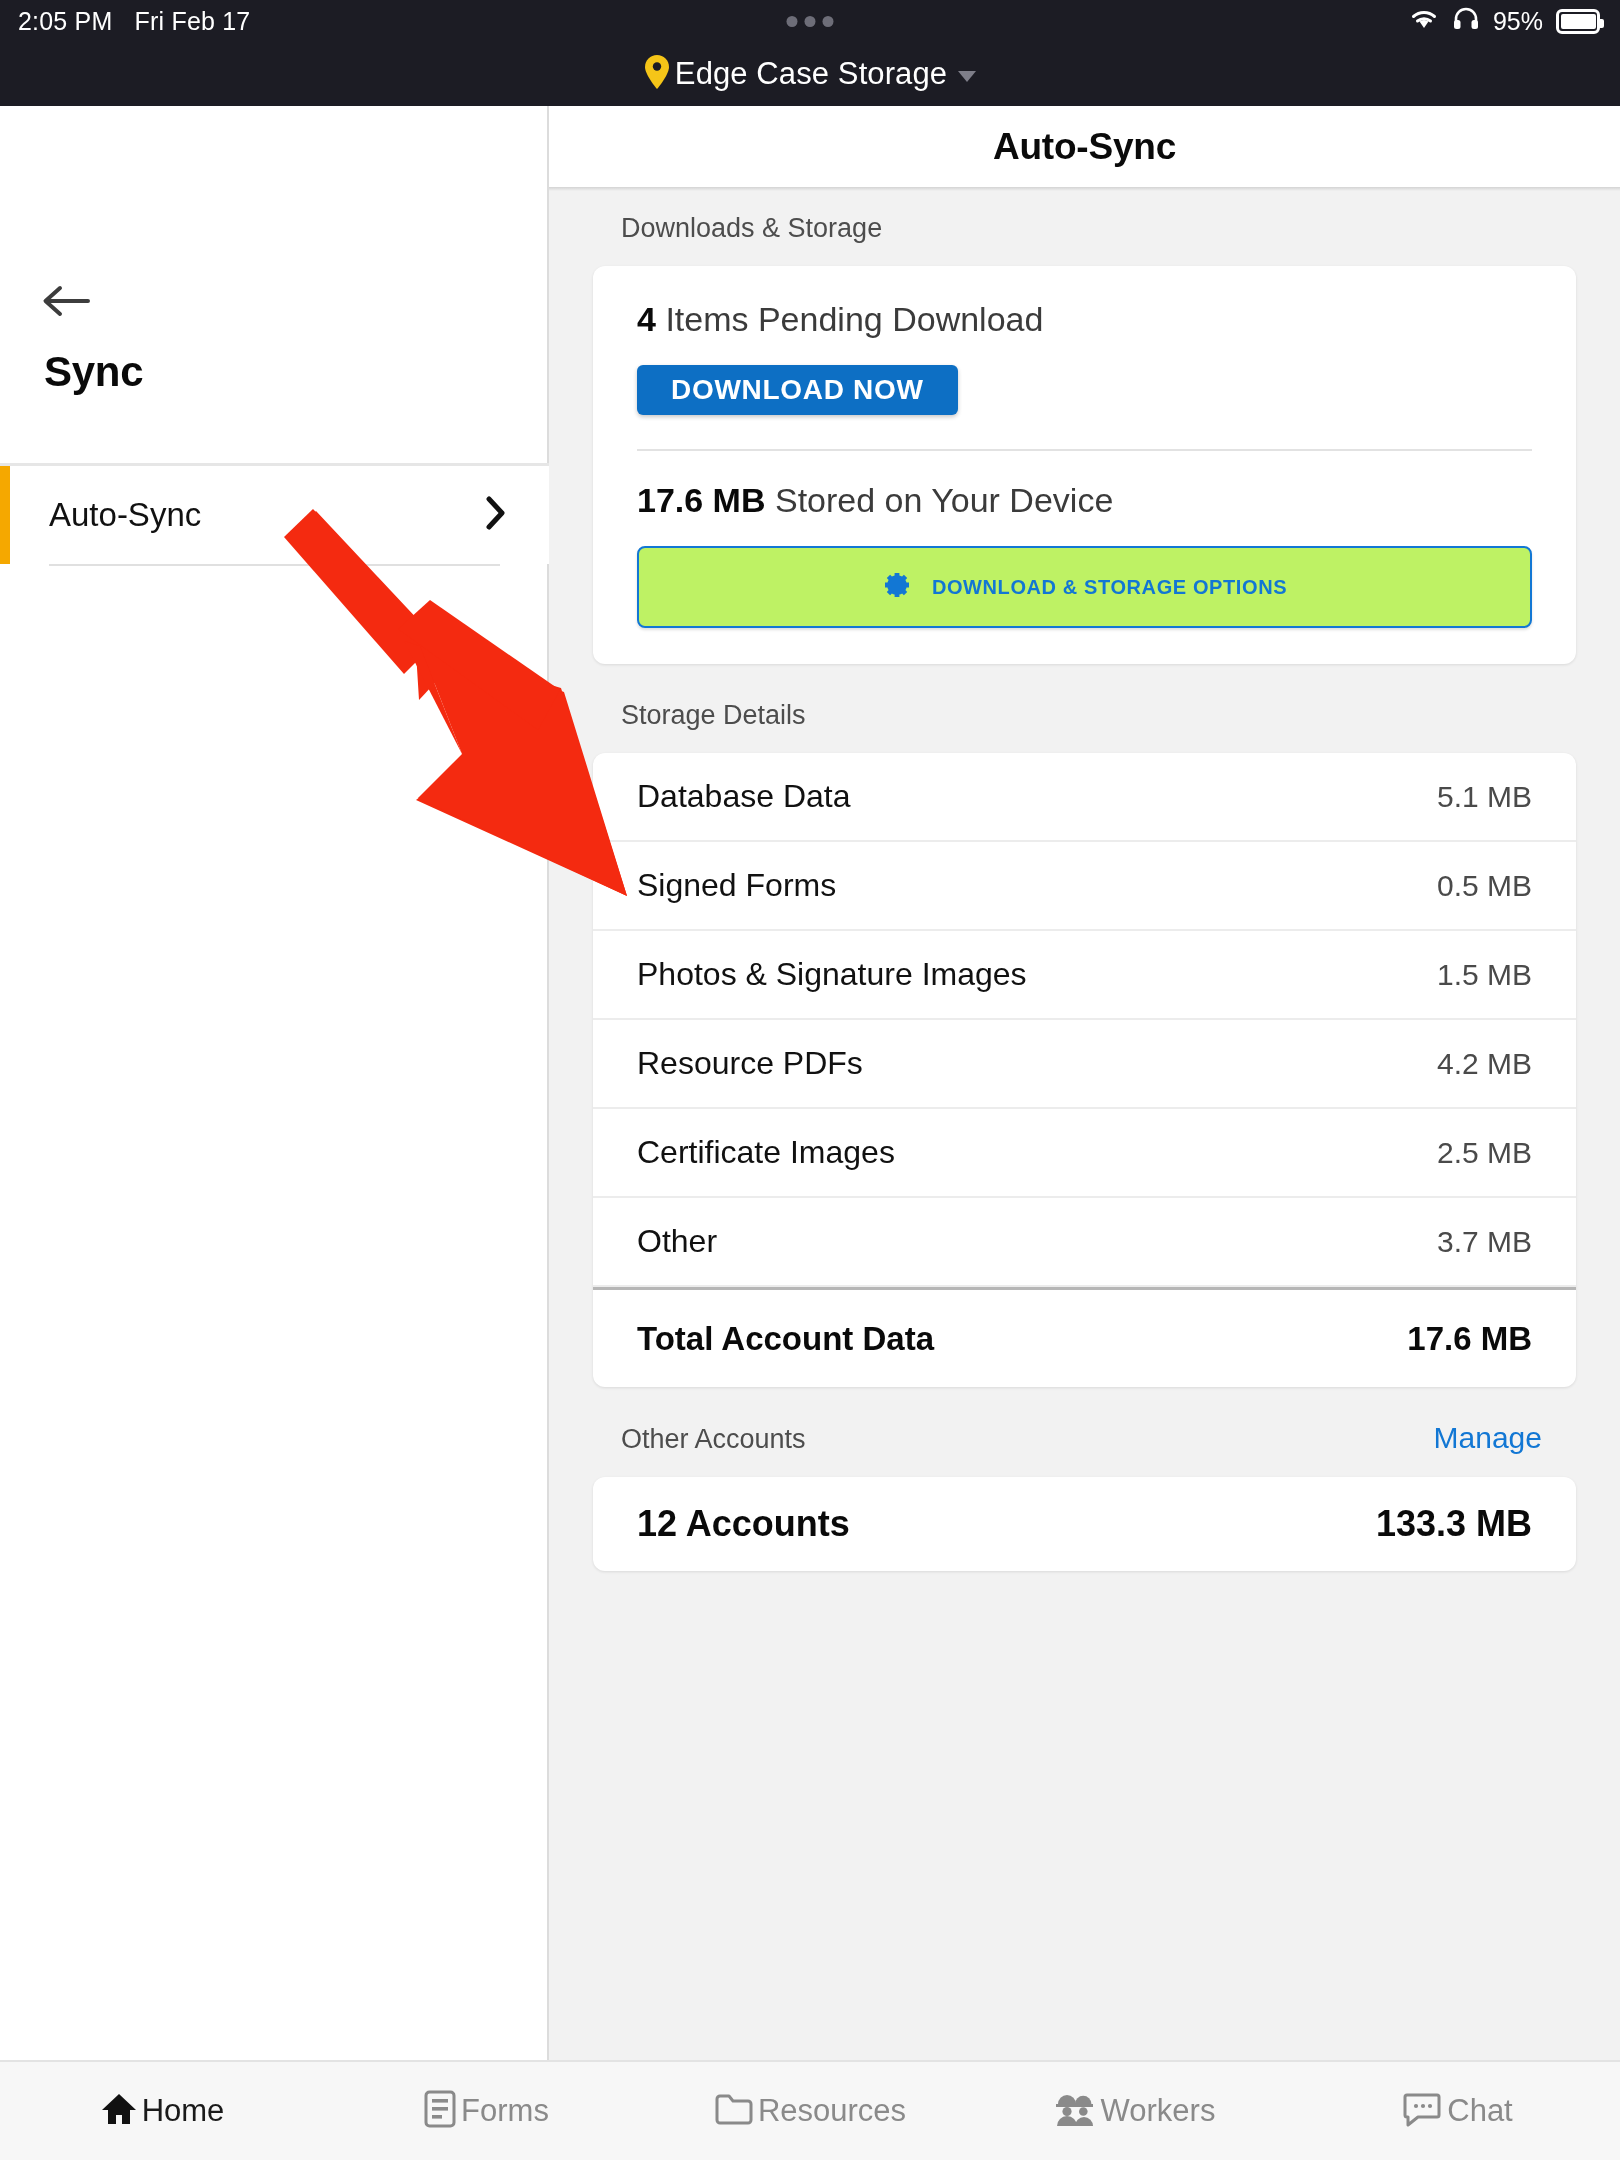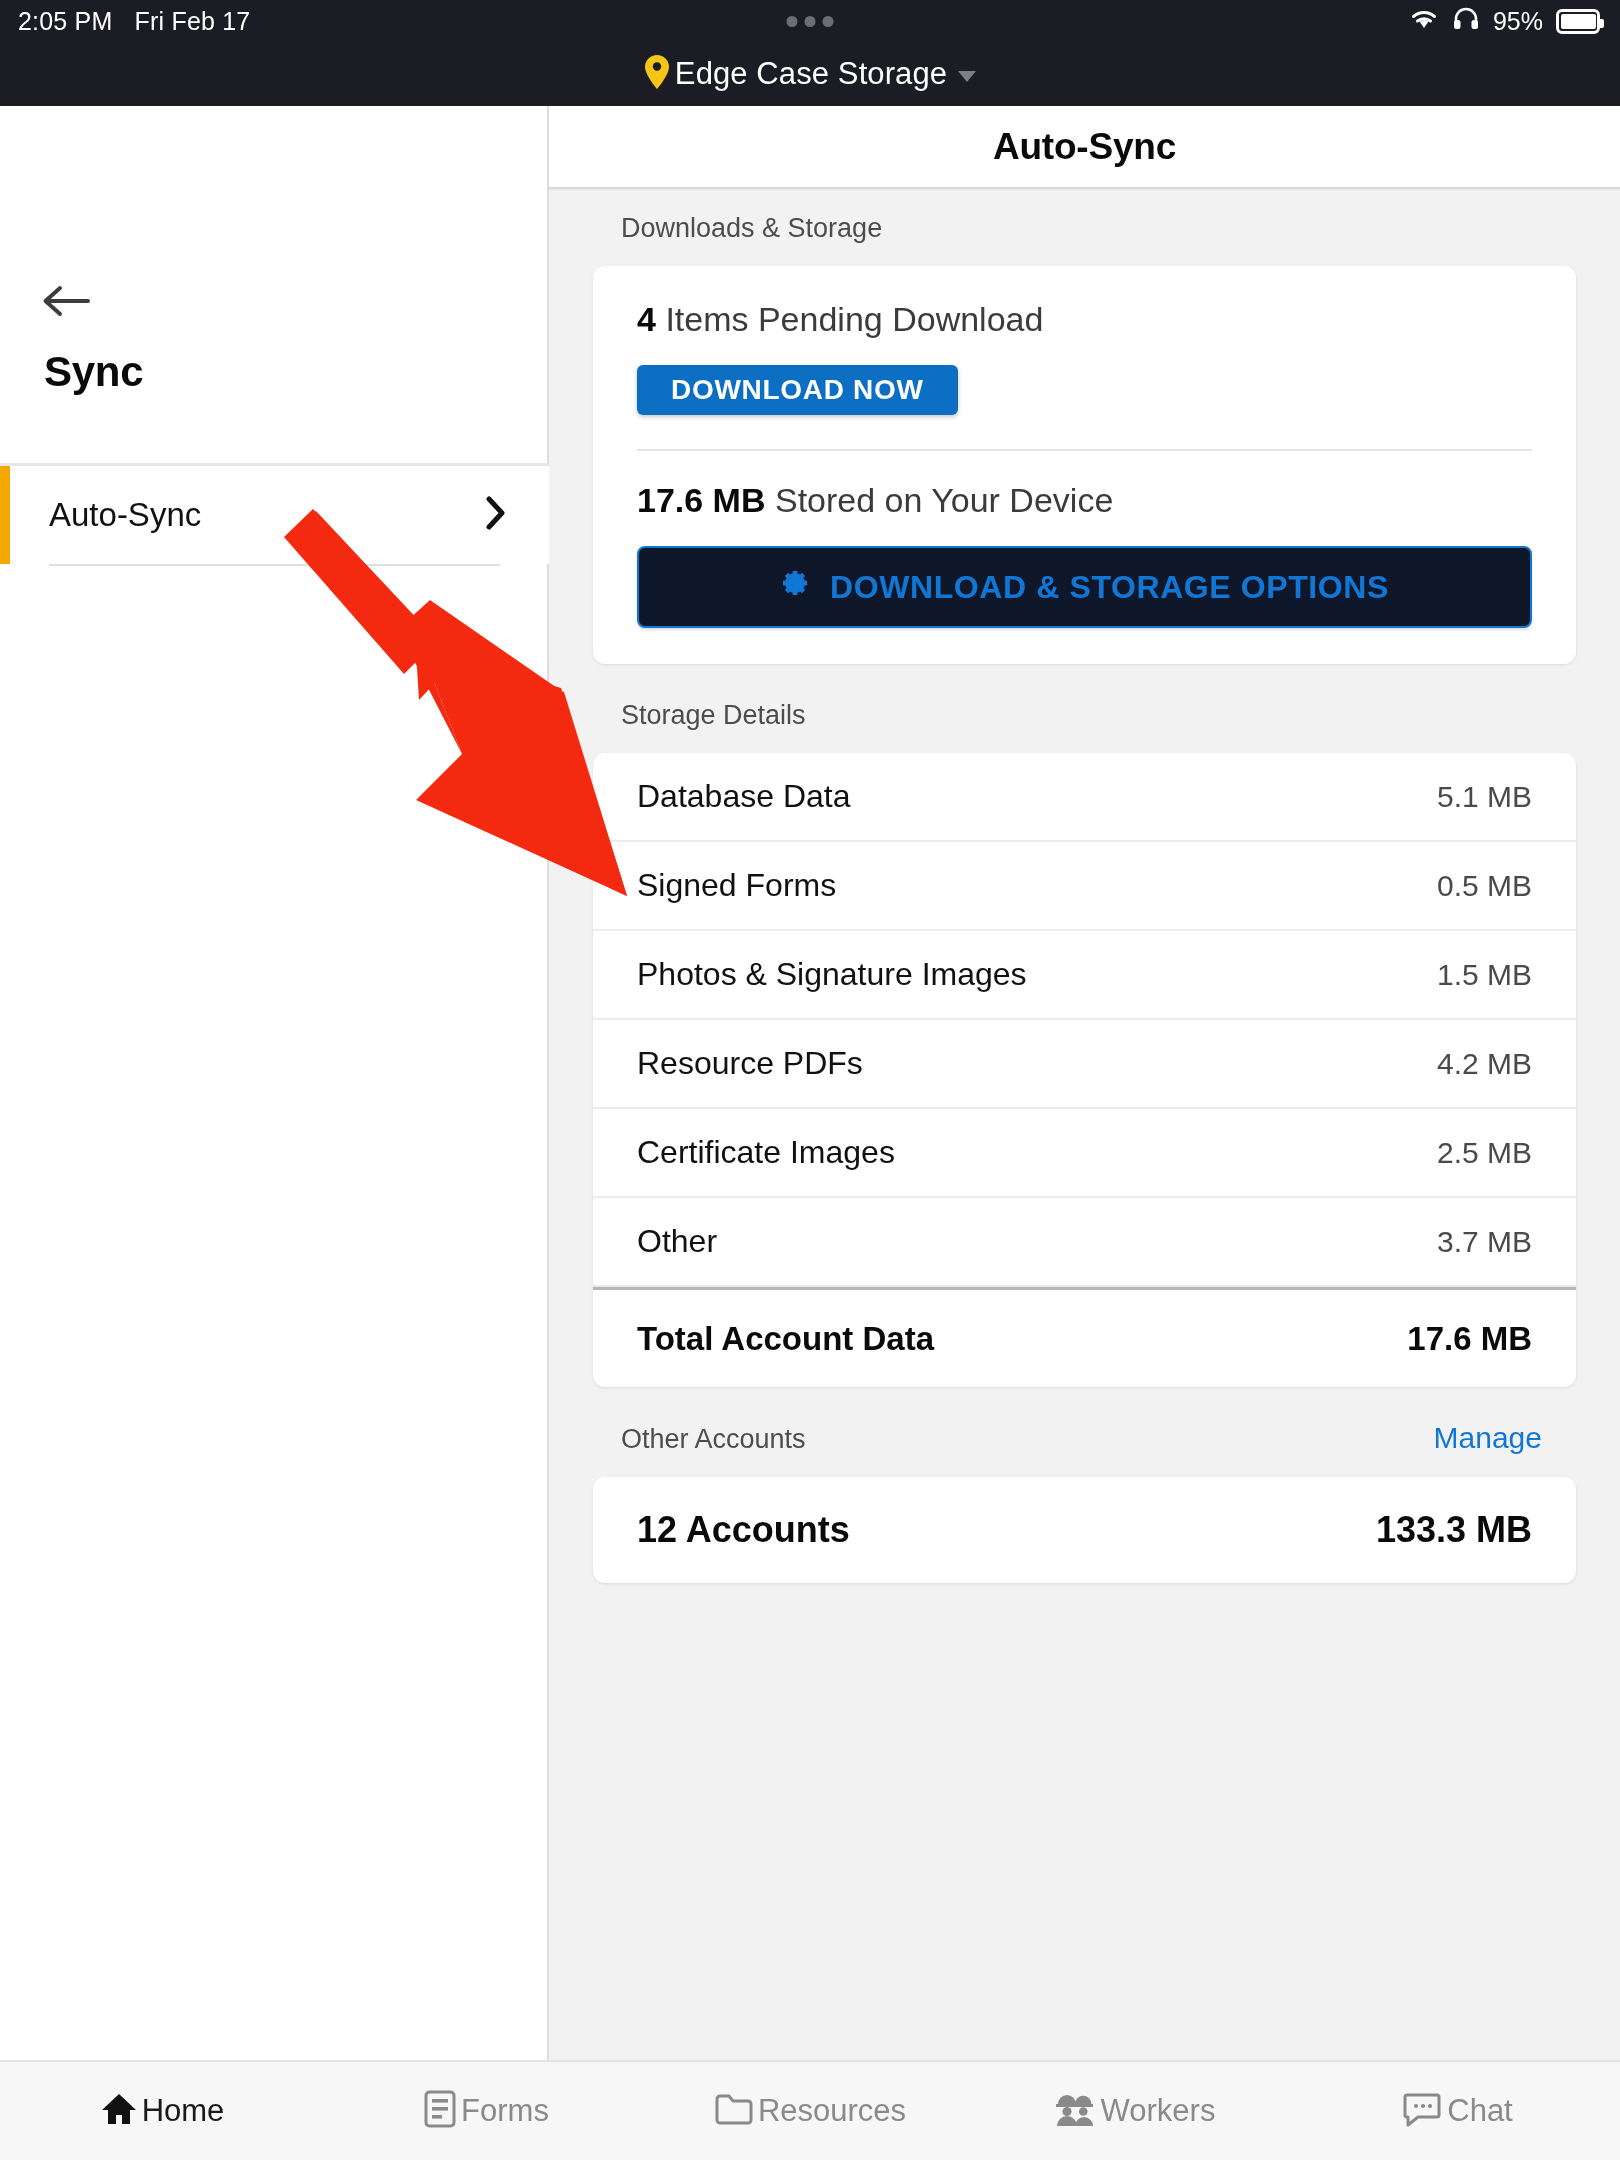--- a/index.html
+++ b/index.html
@@ -182,23 +182,23 @@
   }
   #dl-divider {
     margin: 34px 0 0 0; height: 2px; background: #e2e2e2;
   }
   .stored-line { font-size: 34px; color: #3b3b3b; padding-top: 30px; }
   .stored-line b { color: #0a0a0a; font-weight: 700; }
   #btn-storage-options {
     margin-top: 26px;
     width: 100%; height: 82px;
     display: flex; align-items: center; justify-content: center; gap: 20px;
-    background: #0f172a;
+    background: #bef264;
     border: 2px solid #1277d4; border-radius: 8px;
-    color: #1277d4; font-size: 32px; font-weight: 700; letter-spacing: .6px;
+    color: #1277d4; font-size: 20px; font-weight: 700; letter-spacing: .6px;
     font-family: "Liberation Sans", sans-serif;
     box-shadow: 0 2px 3px rgba(0,0,0,.13);
     cursor: pointer;
   }
 
   
   #card-details { padding: 0; overflow: hidden; }
   .srow {
     display: flex; align-items: center; justify-content: space-between;
     height: 89px; padding: 0 44px 0 44px;
@@ -209,21 +209,21 @@
   .srow .vl { font-size: 30px; color: #4a4a4a; }
   .srow.total {
     border-top: 3px solid #b6b6b6; border-bottom: none; height: 100px;
   }
   .srow.total .nm { font-size: 33px; font-weight: 700; color: #0a0a0a; }
   .srow.total .vl { font-size: 33px; font-weight: 700; color: #0a0a0a; }
 
   
   #card-accounts {
     display: flex; align-items: center; justify-content: space-between;
-    height: 106px; padding: 0 44px;
+    height: 94px; padding: 0 44px;
   }
   #card-accounts .nm { font-size: 36px; font-weight: 700; color: #0a0a0a; }
   #card-accounts .vl { font-size: 36px; font-weight: 700; color: #0a0a0a; }
 
   
   #annotation {
     position: absolute; left: 0; top: 0;
     width: 1620px; height: 2160px;
     pointer-events: none;
   }

